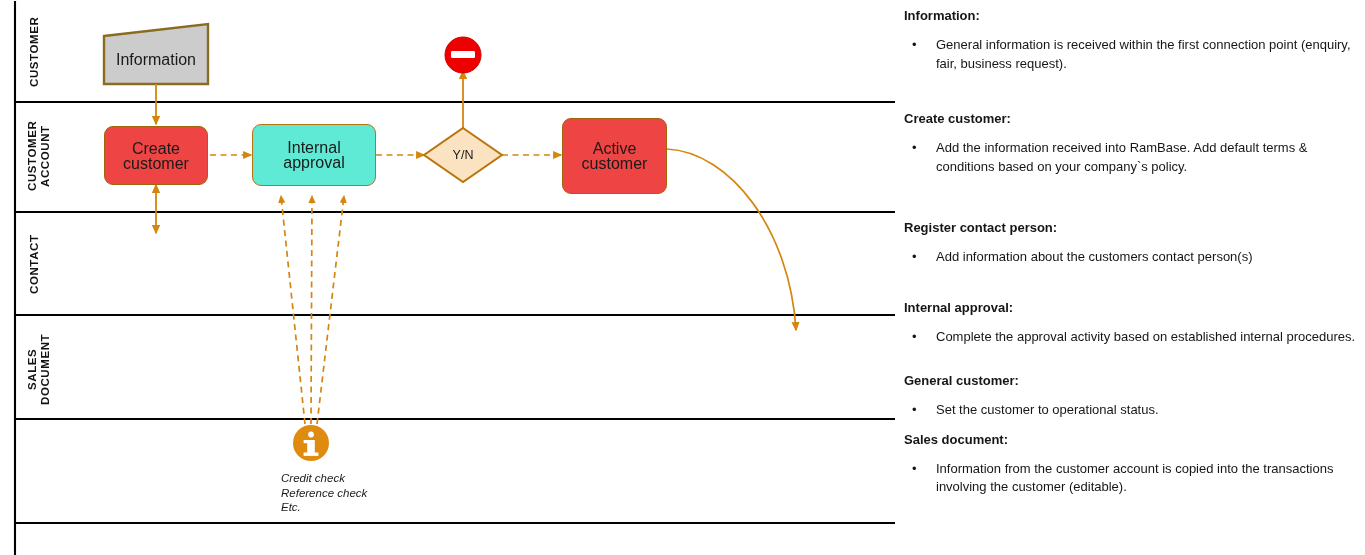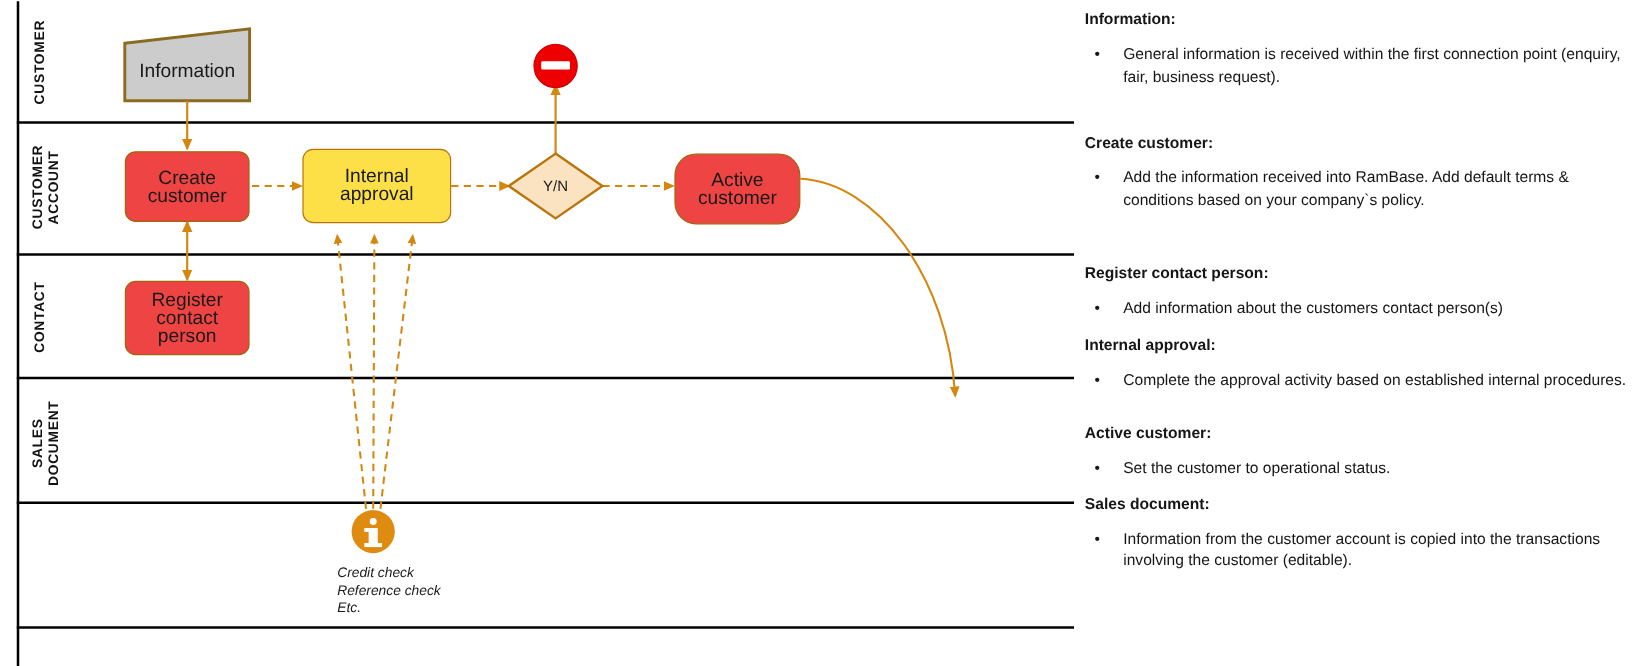--- a/index.html
+++ b/index.html
@@ -38,21 +38,21 @@
     color:#1a1a1a;
     line-height:15px;
     white-space:pre-line;
   }
   .node.proc{
     background:#ef4444;
     border:1.6px solid #A0650A;
     border-radius:9px;
   }
   .node.proc-light{
-    background:#fde047;
+    background:#5eead4;
     border:1.8px solid #B9750C;
     border-radius:9px;
   }
   .node-text{pointer-events:none;}
 
   .decision-label{
     position:absolute;
     font-size:12.5px;color:#1a1a1a;
     display:flex;align-items:center;justify-content:center;
     pointer-events:none;
@@ -185,30 +185,25 @@
 customer</span>
     </div>
 
     <div class="node proc-light" style="left:252px;top:124px;width:124px;height:62px;">
       <span class="node-text">Internal
 approval</span>
     </div>
 
     <div class="decision-label" style="left:434px;top:144px;width:58px;height:22px;">Y/N</div>
 
-    <div class="node proc" style="left:562px;top:128px;width:105px;height:59px;border-radius:18px;">
+    <div class="node proc" style="left:562px;top:118px;width:105px;height:76px;">
       <span class="node-text">Active
 customer</span>
     </div>
 
-    <div class="node proc" style="left:104px;top:234px;width:104px;height:62px;">
-      <span class="node-text">Register
-contact
-person</span>
-    </div>
 
 
     <div class="info-note" style="left:281px;top:471px;width:190px;">Credit check
 Reference check
 Etc.</div>
   </div>
 
   <div id="panel">
 
     <div class="sec" style="margin-top:2px;">
@@ -234,32 +229,32 @@
     <div class="sec" style="margin-top:44px;">
       <h3>Register contact person:</h3>
       <ul>
         <li>
           <span class="bullet">•</span>
           <span>Add information about the customers contact person(s)</span>
         </li>
       </ul>
     </div>
 
-    <div class="sec" style="margin-top:13px;">
+    <div class="sec" style="margin-top:33px;">
       <h3>Internal approval:</h3>
       <ul>
         <li>
           <span class="bullet">•</span>
           <span>Complete the approval activity based on established internal procedures.</span>
         </li>
       </ul>
     </div>
 
     <div class="sec" style="margin-top:27px;">
-      <h3>Active customer:</h3>
+      <h3>General customer:</h3>
       <ul>
         <li>
           <span class="bullet">•</span>
           <span>Set the customer to operational status.</span>
         </li>
       </ul>
     </div>
 
     <div class="sec" style="margin-top:12px;">
       <h3>Sales document:</h3>

